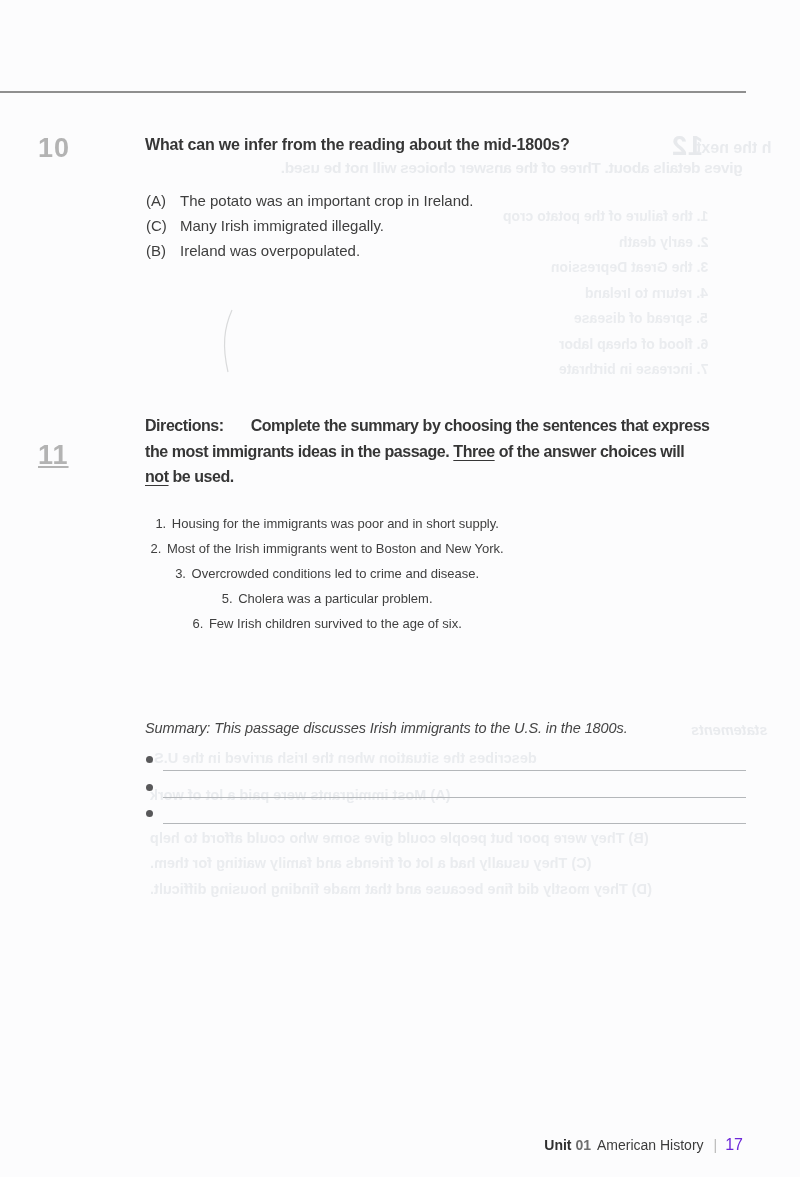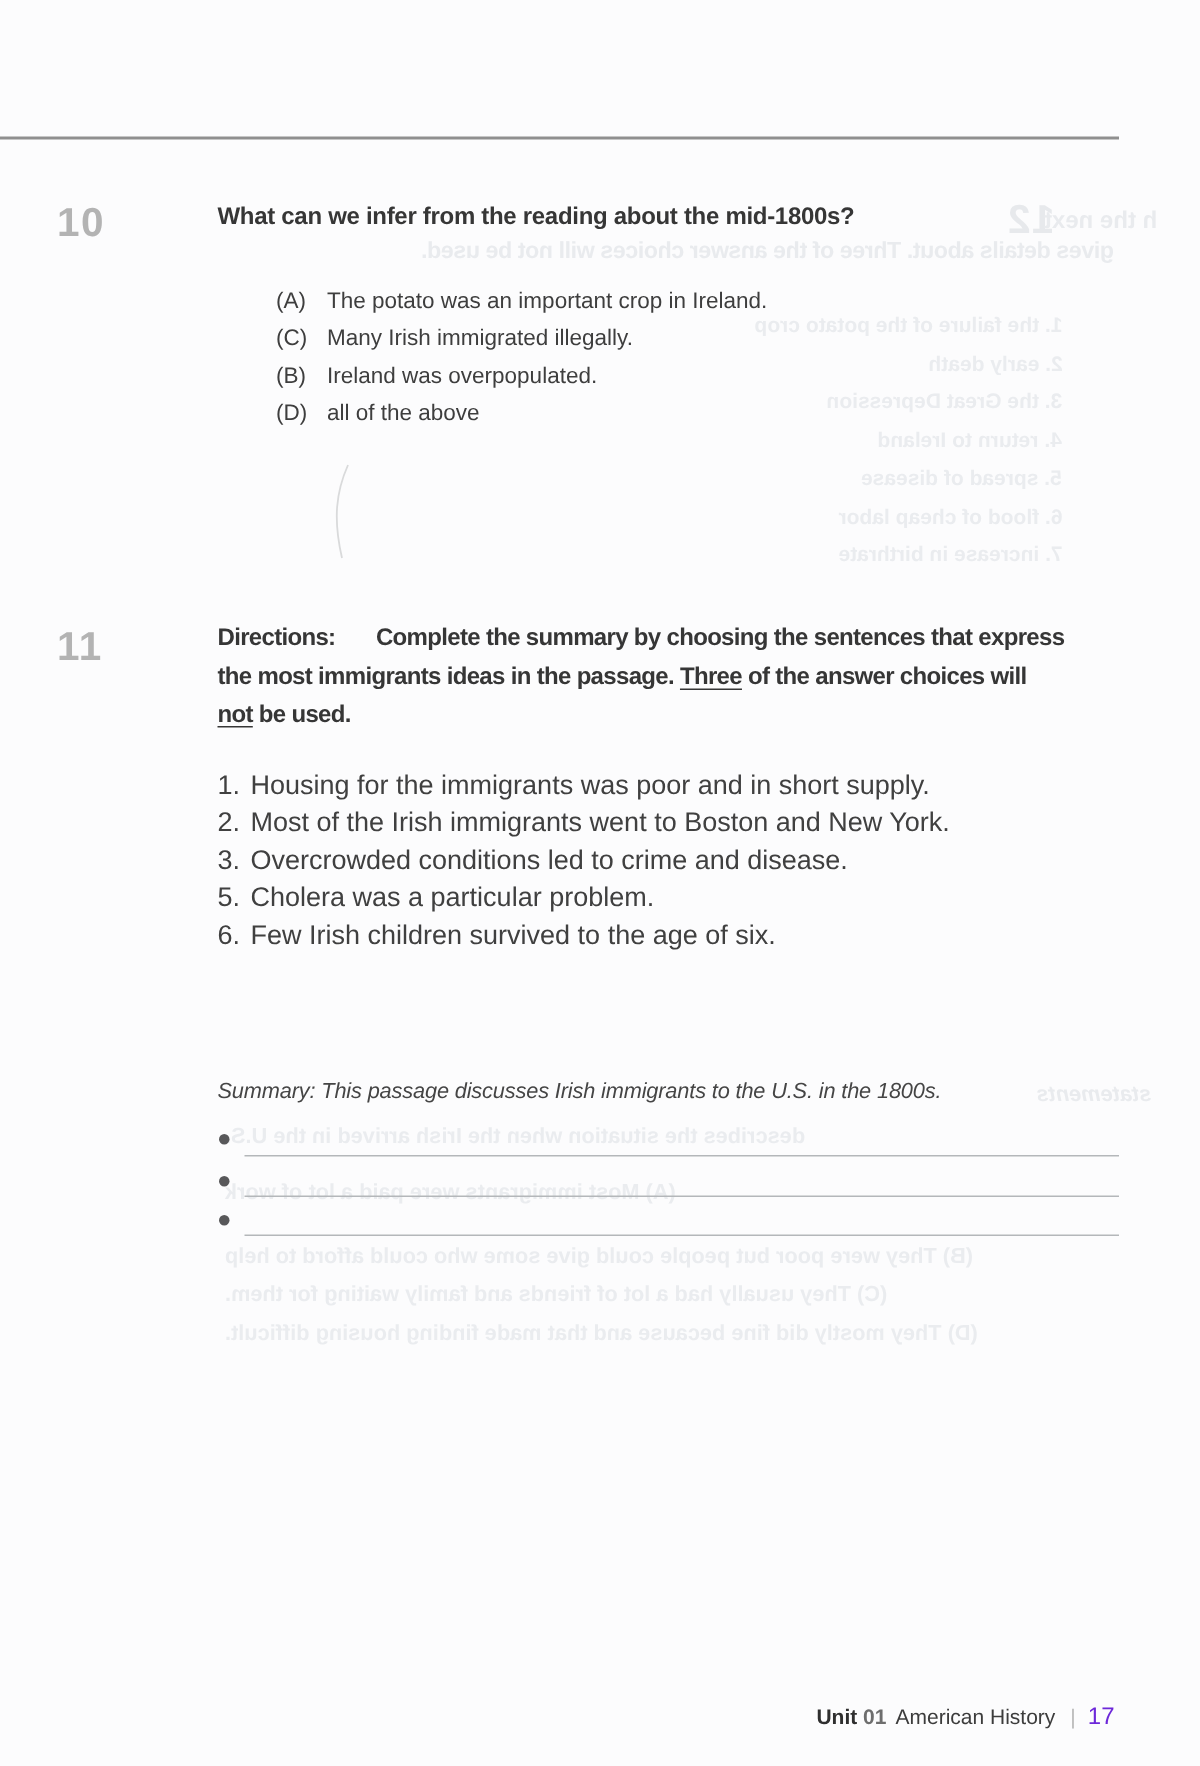--- a/index.html
+++ b/index.html
@@ -20,34 +20,34 @@
   .qnum {
     font-size:27px; font-weight:bold; color:#b3b3b3; letter-spacing:1px;
     line-height:1;
   }
 
   
   .prompt {
     font-size:16px; font-weight:bold; color:#363636; letter-spacing:-0.2px;
     white-space:nowrap;
   }
-  .choices { left:146px; top:188px;margin-left:38px; }
+  .choices { left:146px; top:188px; }
   .choice-row { height:25px; line-height:25px; font-size:15px; color:#3e3e3e; white-space:nowrap; }
   .choice-label { display:inline-block; width:34px; }
 
   
   .directions { left:145px; top:413px; }
   .dir-line { height:25.6px; line-height:25.6px; font-size:16px; font-weight:bold;
               color:#363636; letter-spacing:-0.45px; white-space:nowrap; }
   .dir-label { padding-right:27px; }
   .u { text-decoration:underline; text-underline-offset:3px; text-decoration-thickness:1px; }
 
   
   .sentences { left:145px; top:511px; }
-  .sent-row { height:25.1px; line-height:25.1px; font-size:18px; color:#404040; white-space:nowrap; }
+  .sent-row { height:25.1px; line-height:25.1px; font-size:13px; color:#404040; white-space:nowrap;text-align:center; }
   .sent-num { display:inline-block; width:22px; }
 
   
   .summary {
     left:145px; top:720px; font-size:14.5px; font-style:italic; color:#454545;
     letter-spacing:-0.1px; white-space:nowrap;
   }
 
   
   .bullet { width:7px; height:7px; border-radius:50%; background:#58585a; }
@@ -110,28 +110,25 @@
   <div class="abs choices">
     <div class="choice-row">
       <span class="choice-label">(A)</span><span>The potato was an important crop in Ireland.</span>
     </div>
     <div class="choice-row">
       <span class="choice-label">(C)</span><span>Many Irish immigrated illegally.</span>
     </div>
     <div class="choice-row">
       <span class="choice-label">(B)</span><span>Ireland was overpopulated.</span>
     </div>
-    <div class="choice-row">
-      <span class="choice-label">(D)</span><span>all of the above</span>
-    </div>
   </div>
 </section>
 
 <section>
-  <div class="abs qnum" style="left:38px; top:418px;">11</div>
+  <div class="abs qnum" style="left:38px; top:442px;text-decoration:underline;">11</div>
 
   <div class="abs directions">
     <div class="dir-line">
       <span class="dir-label">Directions:</span><span>Complete the summary by choosing the sentences that express</span>
     </div>
     <div class="dir-line">
       <span>the most immigrants ideas in the passage. </span><span class="u">Three</span><span> of the answer choices will</span>
     </div>
     <div class="dir-line">
       <span class="u">not</span><span> be used.</span>

